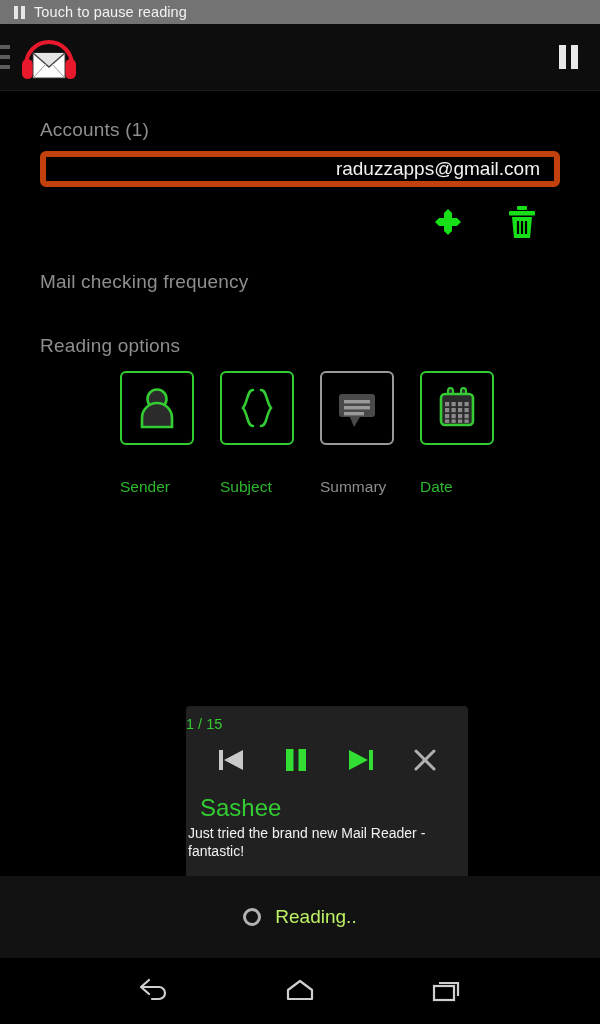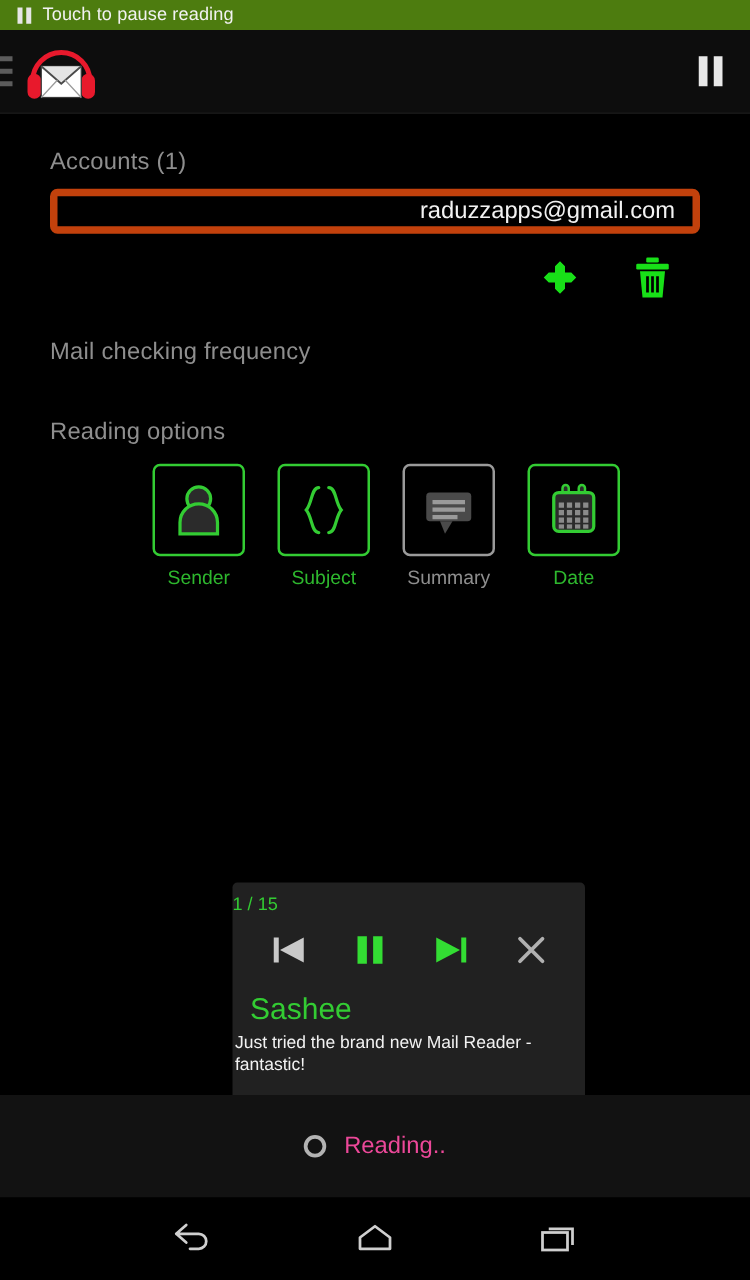--- a/index.html
+++ b/index.html
@@ -12,21 +12,21 @@
     height: 1024px;
     overflow: hidden;
     font-family: "Liberation Sans", sans-serif;
     color: #fff;
     position: relative;
   }
 
   
   .status-bar {
     height: 24px;
-    background: #4d7c0f;
+    background: #737373;
     display: flex;
     align-items: center;
     padding: 0 10px;
     box-sizing: border-box;
   }
   .status-pause {
     display: inline-flex;
     gap: 3px;
     margin-right: 9px;
     margin-left: 4px;
@@ -142,22 +142,23 @@
   .options-row {
     display: flex;
     gap: 22px;
     margin-top: 14px;
     padding-left: 80px;
   }
   .option {
     width: 78px;
     display: flex;
     flex-direction: column;
-    align-items: center;
+    align-items: flex-start;
     cursor: pointer;
+    gap: 24px;
   }
   .option-tile {
     width: 74px;
     height: 74px;
     border-radius: 6px;
     border: 2px solid #33cc33;
     display: flex;
     align-items: center;
     justify-content: center;
     box-sizing: border-box;
@@ -227,21 +228,21 @@
     gap: 14px;
   }
   .spinner {
     width: 18px;
     height: 18px;
     border: 3px solid #b3b3b3;
     border-radius: 50%;
     box-sizing: border-box;
   }
   .bottom-status-text {
-    color: #ec4899;
+    color: #bef264;
     font-size: 19px;
   }
 
   
   .nav-bar {
     position: absolute;
     left: 0;
     bottom: 0;
     width: 600px;
     height: 66px;

